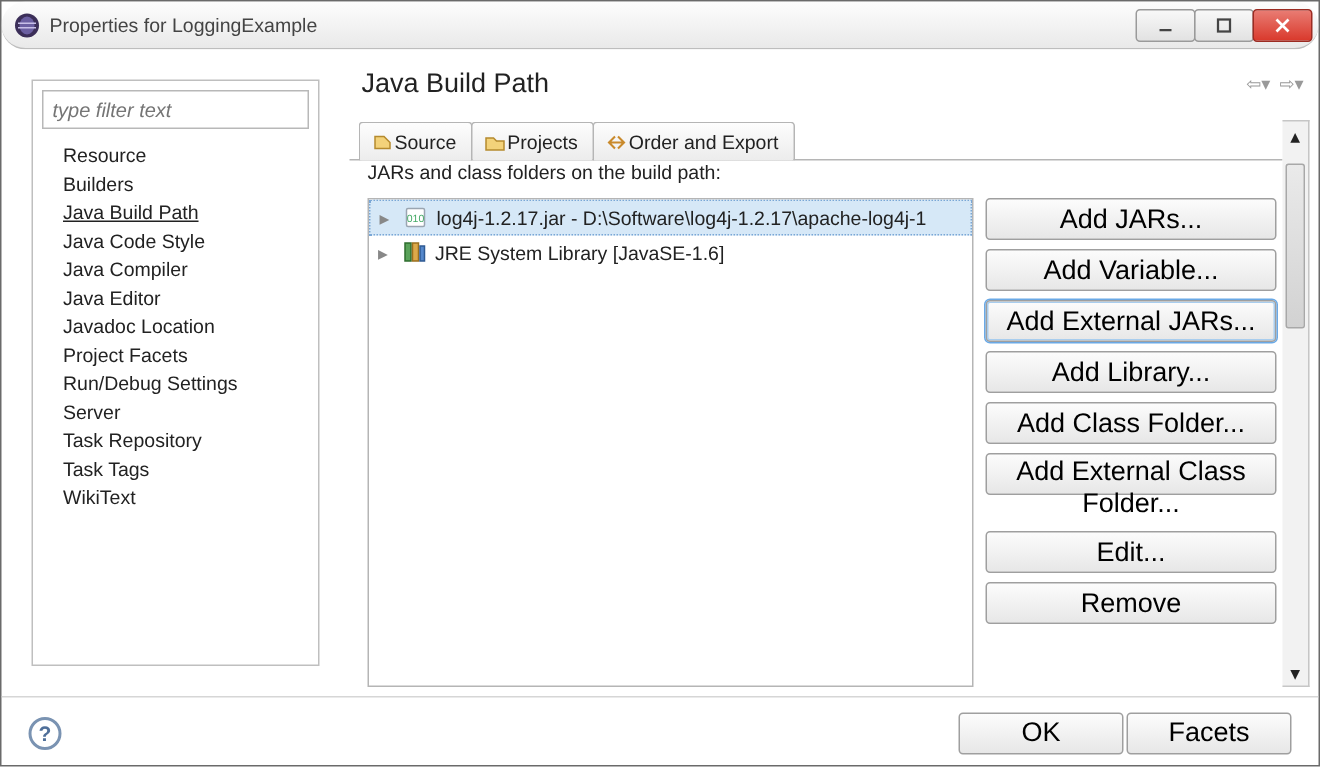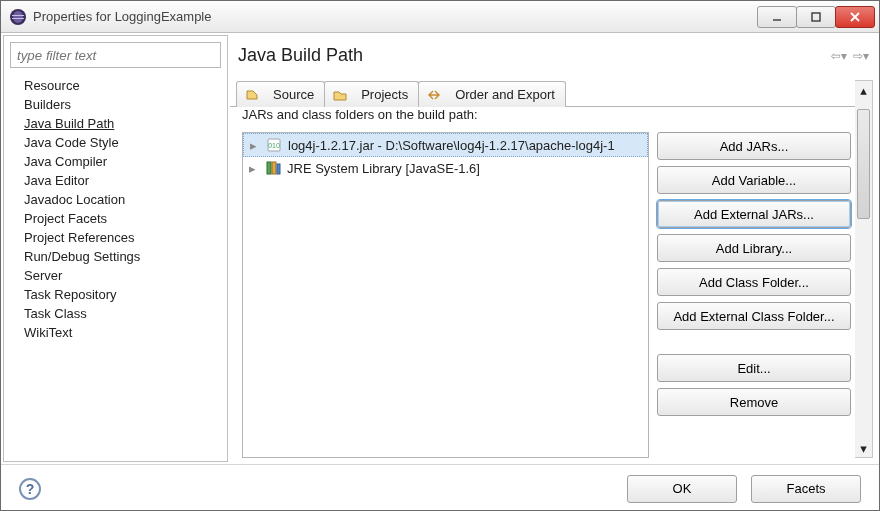--- a/index.html
+++ b/index.html
@@ -15,20 +15,21 @@
     border: 1px solid #6a6a6a;
   }
   
   .titlebar {
     height: 32px;
     background: linear-gradient(#fdfdfd,#e9e9e9);
     border-bottom: 1px solid #bdbdbd;
     display: flex;
     align-items: center;
     padding: 0 4px 0 8px;
+    border-radius: 16px;
   }
   .titlebar .app-icon {
     width: 18px; height: 18px; margin-right: 6px;
     display:flex;align-items:center;justify-content:center;
   }
   .titlebar .title-text { flex: 1; color:#444; }
   .win-controls { display:flex; gap:0; }
   .win-btn {
     width: 40px; height: 22px;
     border: 1px solid #9a9a9a;
@@ -39,23 +40,23 @@
   }
   .win-btn.close { background: linear-gradient(#e97c73,#d9392c); border-color:#9b2b22;}
   .win-btn.close svg path { stroke:#fff; }
   .win-btn svg { width:12px;height:12px; }
   
   .workarea {
     display:flex;
     height: calc(511px - 32px - 48px);
   }
   .sidebar {
-    width: 225px;
+    width: 192px;
     border: 1px solid #bfbfbf;
-    margin: 2px;
+    margin: 20px;
     background:#fff;
     display:flex;flex-direction:column;
   }
   .filter-input {
     margin:6px; padding:4px 6px;
     border:1px solid #b8b8b8;
     color:#777; font-style:italic;
     height:26px;
   }
   .tree { padding: 2px 0 4px 14px; overflow:auto; flex:1;}
@@ -84,21 +85,21 @@
     display:flex; flex-direction:column;
     min-width:0;
   }
   .tabs {
     display:flex;
     border-bottom:1px solid #b5b5b5;
     padding-left:6px;
     gap:0;
   }
   .tab {
-    display:flex;align-items:center;gap:14px;
+    display:flex;align-items:center;gap:1px;
     padding:5px 10px 5px 8px;
     border:1px solid #b5b5b5;
     border-bottom:none;
     background: linear-gradient(#fdfdfd,#ececec);
     border-radius:3px 3px 0 0;
     margin-right:-1px;
     position:relative;
     top:1px;
   }
   .tab.active { background:#fff; z-index:2; }
@@ -127,21 +128,21 @@
     width:198px;
     display:flex; flex-direction:column;
     gap:6px;
     padding-right:4px;
   }
   .btn {
     height:28px;
     border:1px solid #9f9f9f;
     border-radius:3px;
     background:linear-gradient(#fcfcfc,#e7e7e7);
-    font-size:13px;
+    font-size:18px;
     cursor:default;
   }
   .btn.focused {
     outline:1px solid #6aa9e6;
     box-shadow:0 0 0 1px #a8cdee inset;
   }
   .gap12 { height:12px; }
   .vscroll {
     width:18px;
     border:1px solid #c6c6c6;
@@ -167,21 +168,21 @@
     padding:0 18px;
   }
   .help-icon {
     width:22px;height:22px;
     border:2px solid #7a93b2;
     border-radius:50%;
     color:#4f6f99; font-weight:bold;
     display:flex;align-items:center;justify-content:center;
     font-size:14px;
   }
-  .footer-btns { margin-left:auto; display:flex; gap:14px;}
+  .footer-btns { margin-left:auto; display:flex; gap:2px;}
   .footer-btns .btn { width:110px; }
 </style>
 </head>
 <body>
 
 <div class="titlebar">
   <span class="app-icon">
     <svg viewBox="0 0 18 18">
         <circle cx="9" cy="9" r="8" fill="#3b2e58"></circle>
         <ellipse cx="9" cy="9" rx="5" ry="6" fill="#6b5fa1"></ellipse>
@@ -215,25 +216,24 @@
     <input class="filter-input" placeholder="type filter text" style="">
     <div class="tree" id="tree">
         <div class="tree-item">Resource</div>
         <div class="tree-item">Builders</div>
         <div class="tree-item selected">Java Build Path</div>
         <div class="tree-item">Java Code Style</div>
         <div class="tree-item">Java Compiler</div>
         <div class="tree-item">Java Editor</div>
         <div class="tree-item">Javadoc Location</div>
         <div class="tree-item">Project Facets</div>
-        <div class="tree-item">Project References</div>
         <div class="tree-item">Run/Debug Settings</div>
         <div class="tree-item">Server</div>
         <div class="tree-item">Task Repository</div>
-        <div class="tree-item">Task Class</div>
+        <div class="tree-item">Task Tags</div>
         <div class="tree-item">WikiText</div>
       </div>
   </div>
 
   <div class="main">
     <div class="page-header">
       <span>Java Build Path</span>
       <div class="nav-arrows">
         <span class="arrw">⇦▾</span>
         <span class="arrw">⇨▾</span>

